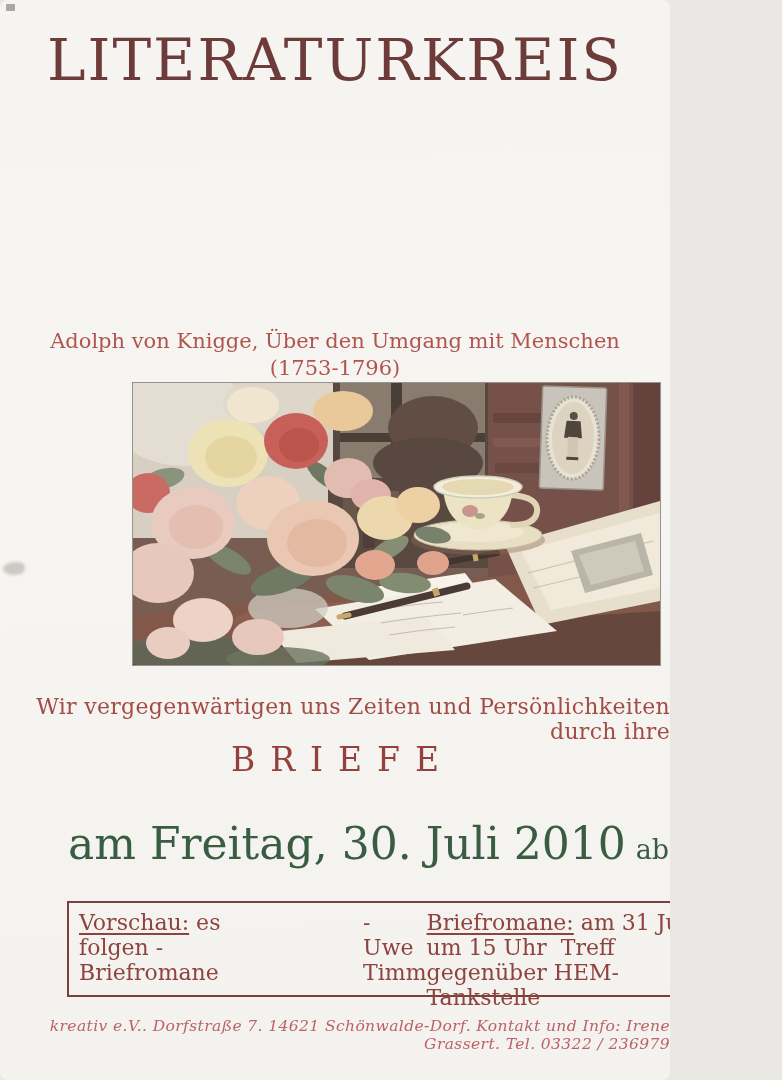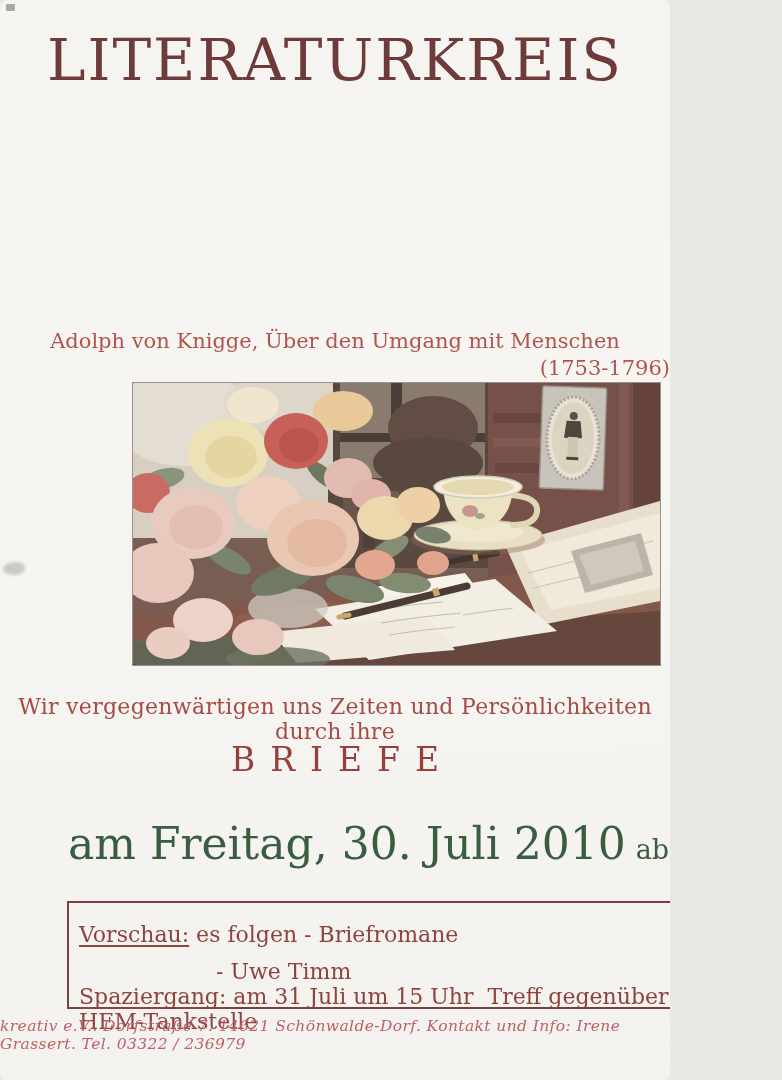--- a/index.html
+++ b/index.html
@@ -48,34 +48,34 @@
     text-align: justify;
     color: #b3554d;
   }
   .attr1 {
     position: absolute; top: 329px; left: 0; right: 0;
     margin: 0; text-align: center;
     font-size: 21px; color: #b2544e;
   }
   .attr2 {
     position: absolute; top: 356px; left: 0; right: 0;
-    margin: 0; text-align: right;
+    margin: 0; text-align: center;
     font-size: 21px; color: #b2544e;
   }
   .photo {
     position: absolute; left: 133px; top: 383px;
     width: 527px; height: 282px;
     outline: 1px solid rgba(70,58,50,.55);
     filter: saturate(.82) contrast(.93) brightness(1.03);
     background: #6d4a3c;
   }
   .photo svg { display: block; width: 100%; height: 100%; }
   .tagline {
     position: absolute; top: 694px; left: 0; right: 0;
-    margin: 0; text-align: center;
+    margin: 0; text-align: right;
     font-size: 22px; color: #a34c46;
     letter-spacing: .3px;
   }
   .keyword {
     position: absolute; top: 740px; left: 0; right: 0;
     margin: 0; text-align: center;
     font-size: 33px; font-weight: normal;
     letter-spacing: 15px; text-indent: 15px;
     color: #94403c;
   }
@@ -84,37 +84,37 @@
     margin: 0;
     color: #3a5d41;
     white-space: nowrap;
   }
   .dateline .date { font-size: 44px; }
   .dateline .time { font-size: 27px; margin-left: 10px; }
   .infobox {
     position: absolute; left: 67px; top: 901px;
     width: 648px; height: 76px;
     border: 2px solid #7b403c;
-    padding: 19px 10px 9px 10px;
-    display: flex; flex-direction: column; justify-content: space-between;
+    padding: 7px 10px 9px 10px;
+    display: flex; flex-direction: row; justify-content: space-between;
     color: #8e433e;
     font-size: 22px;
     background: transparent;
   }
   .infobox p { margin: 0; line-height: 25px; }
   .infobox .label {
     text-decoration: underline;
     text-underline-offset: 3px;
     text-decoration-thickness: 1.5px;
   }
-  .infobox .line2 { margin-left: 137px; margin-top: 12px; }
+  .infobox .line2 { margin-left: 137px; }
   .prewrap { white-space: pre-wrap; }
   .footer {
     position: absolute; top: 1017px; left: 0; right: 0;
-    margin: 0; text-align: left;
+    margin: 0; text-align: right;
     font-style: italic;
     font-size: 15.5px; letter-spacing: .4px;
     color: #bd6166;
     font-family: "DejaVu Serif", serif;
   }
 </style>
 </head>
 <body>
 
 <div class="poster">
@@ -255,18 +255,18 @@
 
   <p class="tagline">Wir vergegenwärtigen uns Zeiten und Persönlichkeiten durch ihre</p>
 
   <p class="keyword">BRIEFE</p>
 
   <p class="dateline"><span class="date">am Freitag, 30. Juli 2010</span><span class="time">ab 18 Uhr</span></p>
 
   <div class="infobox">
     <p class="line1"><span class="label">Vorschau:</span> <span>es folgen - Briefromane</span></p>
     <p class="line2">- Uwe Timm</p>
-    <p class="line3"><span class="label">Spaziergang:</span> <span class="prewrap">am 31 Juli um 15 Uhr  Treff gegenüber HEM-Tankstelle</span></p>
+    <p class="line3"><span class="label">Briefromane:</span> <span class="prewrap">am 31 Juli um 15 Uhr  Treff gegenüber HEM-Tankstelle</span></p>
   </div>
 
   <p class="footer">kreativ e.V.. Dorfstraße 7. 14621 Schönwalde-Dorf. Kontakt und Info: Irene Grassert. Tel. 03322 / 236979</p>
 
 </div>
 
 </body></html>

